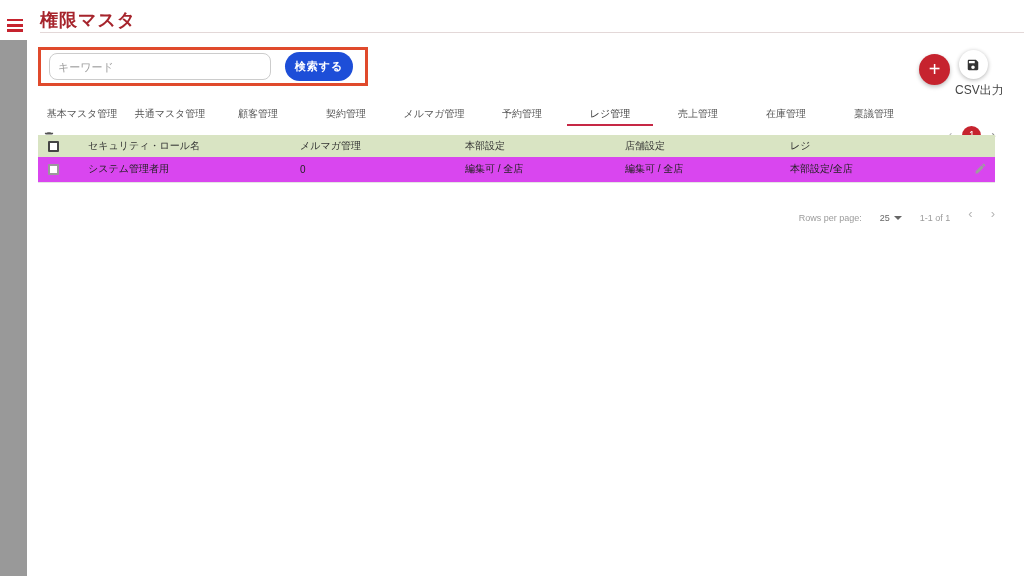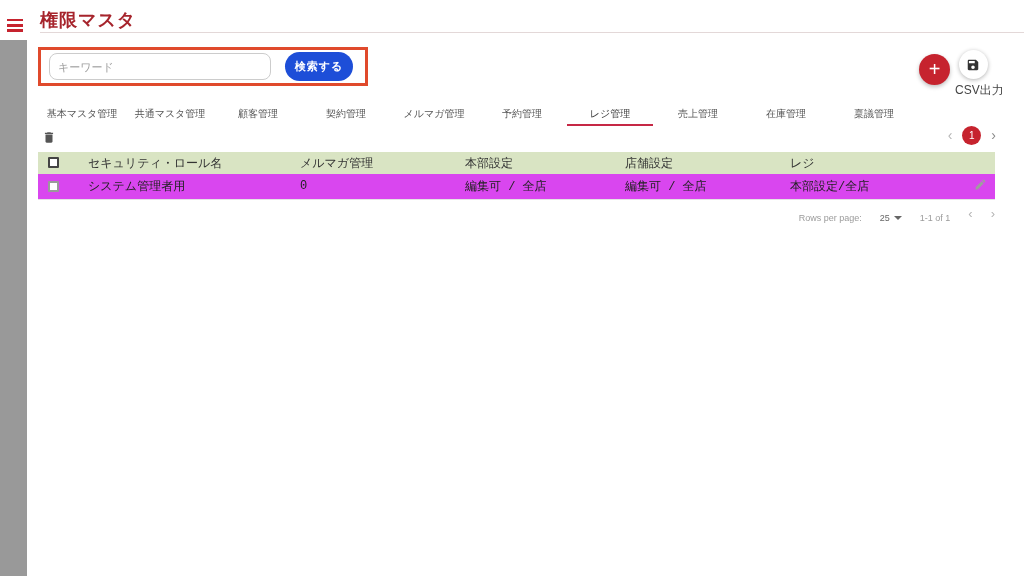--- a/index.html
+++ b/index.html
@@ -104,24 +104,23 @@
   .chevron.dark { color: #8a8a8a; }
   .page-circle {
     width: 19px; height: 19px; border-radius: 50%;
     background: #c6232e; color: #fff;
     font-size: 10px; line-height: 19px; text-align: center;
     cursor: pointer;
   }
 
   
   .role-table {
-    position: absolute; left: 38px; top: 152px;
+    position: absolute; left: 38px; top: 135px;
     width: 957px; border-collapse: collapse;
-    font-size: 12px;
-    font-family: Liberation Mono, monospace;
+    font-size: 10px;
   }
   .role-table thead tr { background: #d9e4c3; }
   .role-table th {
     font-weight: normal; color: #333;
     text-align: left; height: 22px; padding: 0;
   }
   .role-table td { color: #222; height: 25px; padding: 0; }
   .role-table tbody tr { border-bottom: 1px solid #e4e4e4; background: #d946ef; }
   .cb-cell { width: 50px; padding-left: 10px !important; }
   .col-name { width: 212px; }

